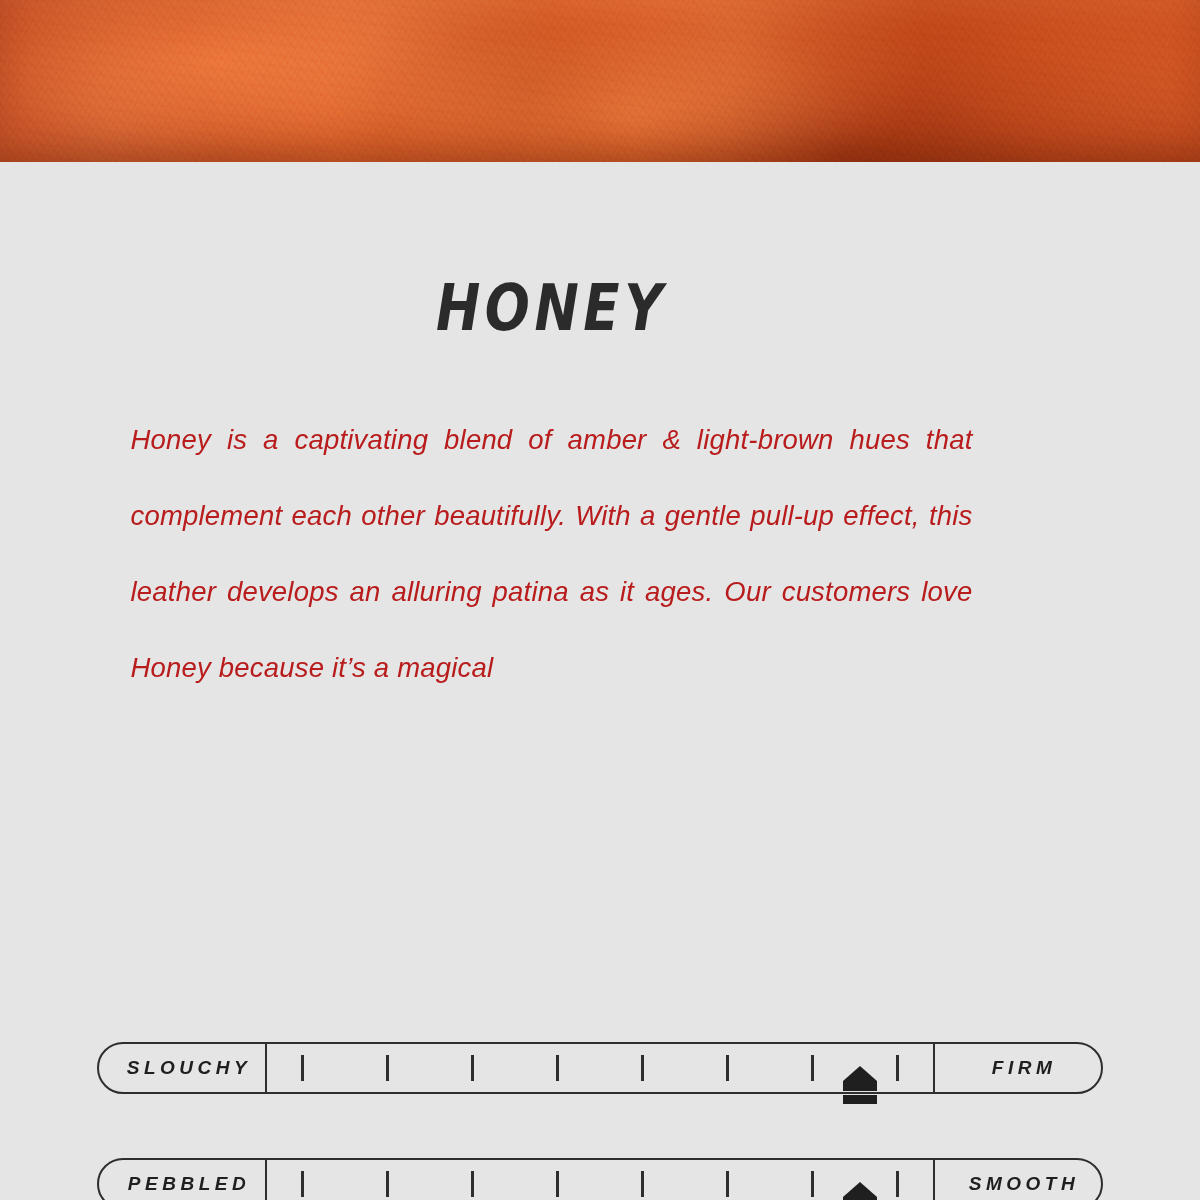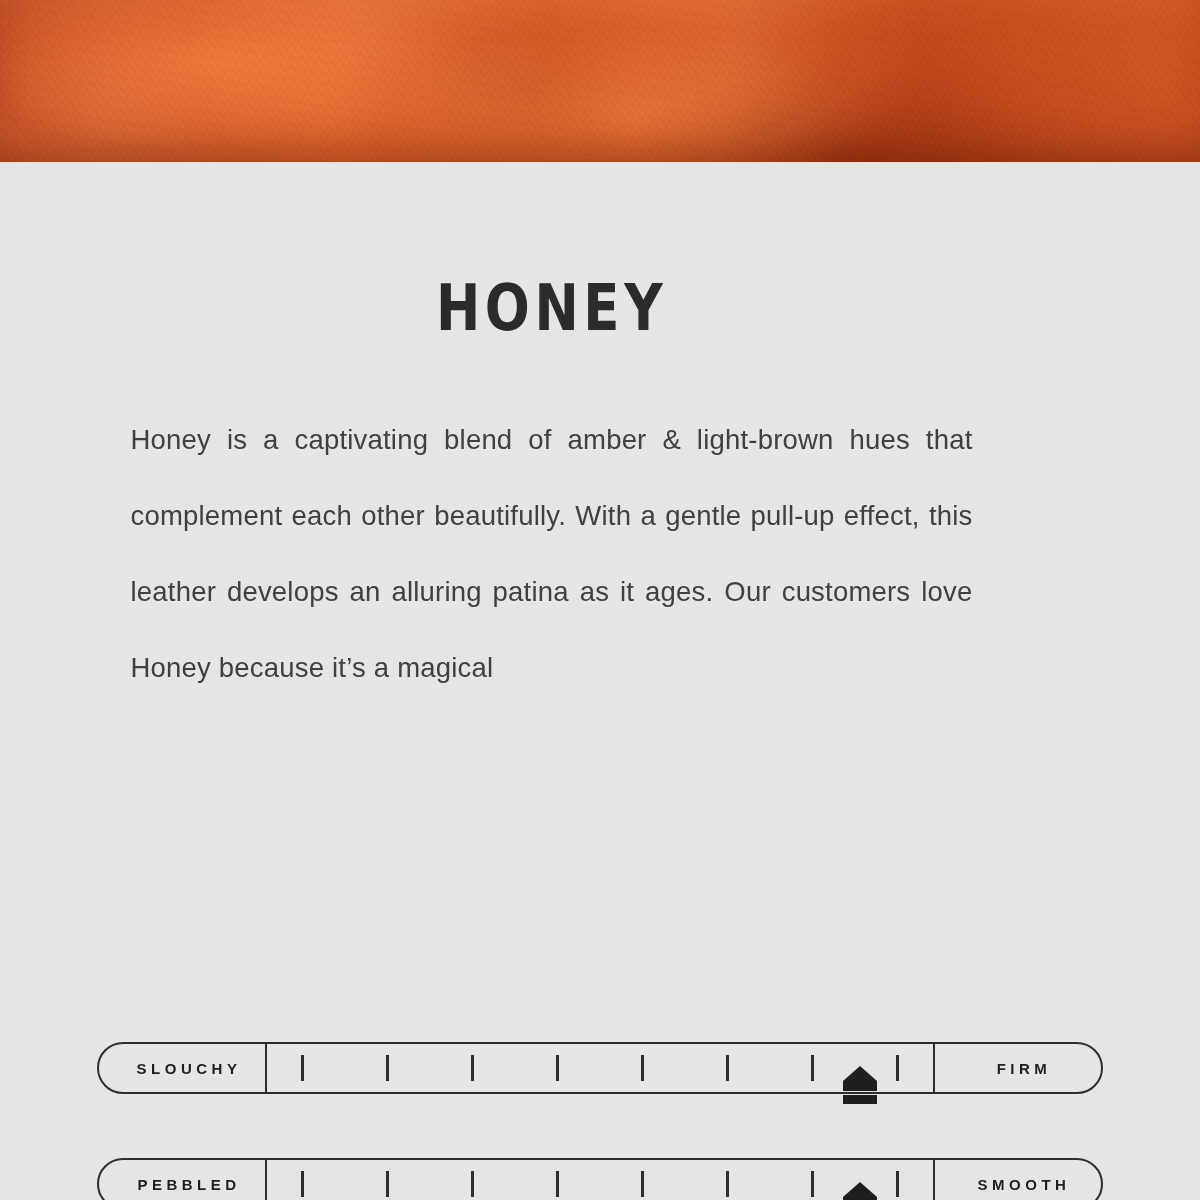--- a/index.html
+++ b/index.html
@@ -59,40 +59,41 @@
     position: absolute;
     inset: 0;
     box-shadow: inset 0 -26px 40px -18px rgba(90,25,5,0.45),
                 inset 0 22px 40px -20px rgba(255,170,110,0.18);
   }
 
   
   .content {
     position: relative;
     width: 1103px;
+    font-style: italic;
   }
 
   .title {
     margin: 0;
     padding-top: 114px;
     text-align: center;
     color: #2b2b2b;
     font-family: "DejaVu Sans Condensed", "Liberation Sans Narrow", "Liberation Sans", sans-serif;
     font-weight: 700;
     font-size: 64px;
     letter-spacing: 5px;
     line-height: 1;
     transform: scaleX(0.92);
   }
 
   .desc {
     margin: 0 auto;
     padding-top: 62px;
     width: 842px;
-    color: #404040;
+    color: #b91c1c;
     font-family: "Liberation Sans", sans-serif;
     font-size: 27.5px;
     line-height: 76px;
     text-align: justify;
     letter-spacing: 0.2px;
     -webkit-hyphens: none;
     hyphens: none;
   }
   .desc .last-line {
     display: block;
@@ -125,21 +126,21 @@
     display: flex;
     align-items: stretch;
   }
   .cap {
     display: flex;
     align-items: center;
     justify-content: center;
     color: #1f1f1f;
     font-family: "Liberation Sans", sans-serif;
     font-weight: 700;
-    font-size: 15px;
+    font-size: 19px;
     letter-spacing: 4.5px;
     white-space: nowrap;
     box-sizing: border-box;
   }
   .cap-left {
     width: 168px;
     border-right: 2.5px solid #2e2e2e;
     padding-left: 14px;
   }
   .cap-right {

